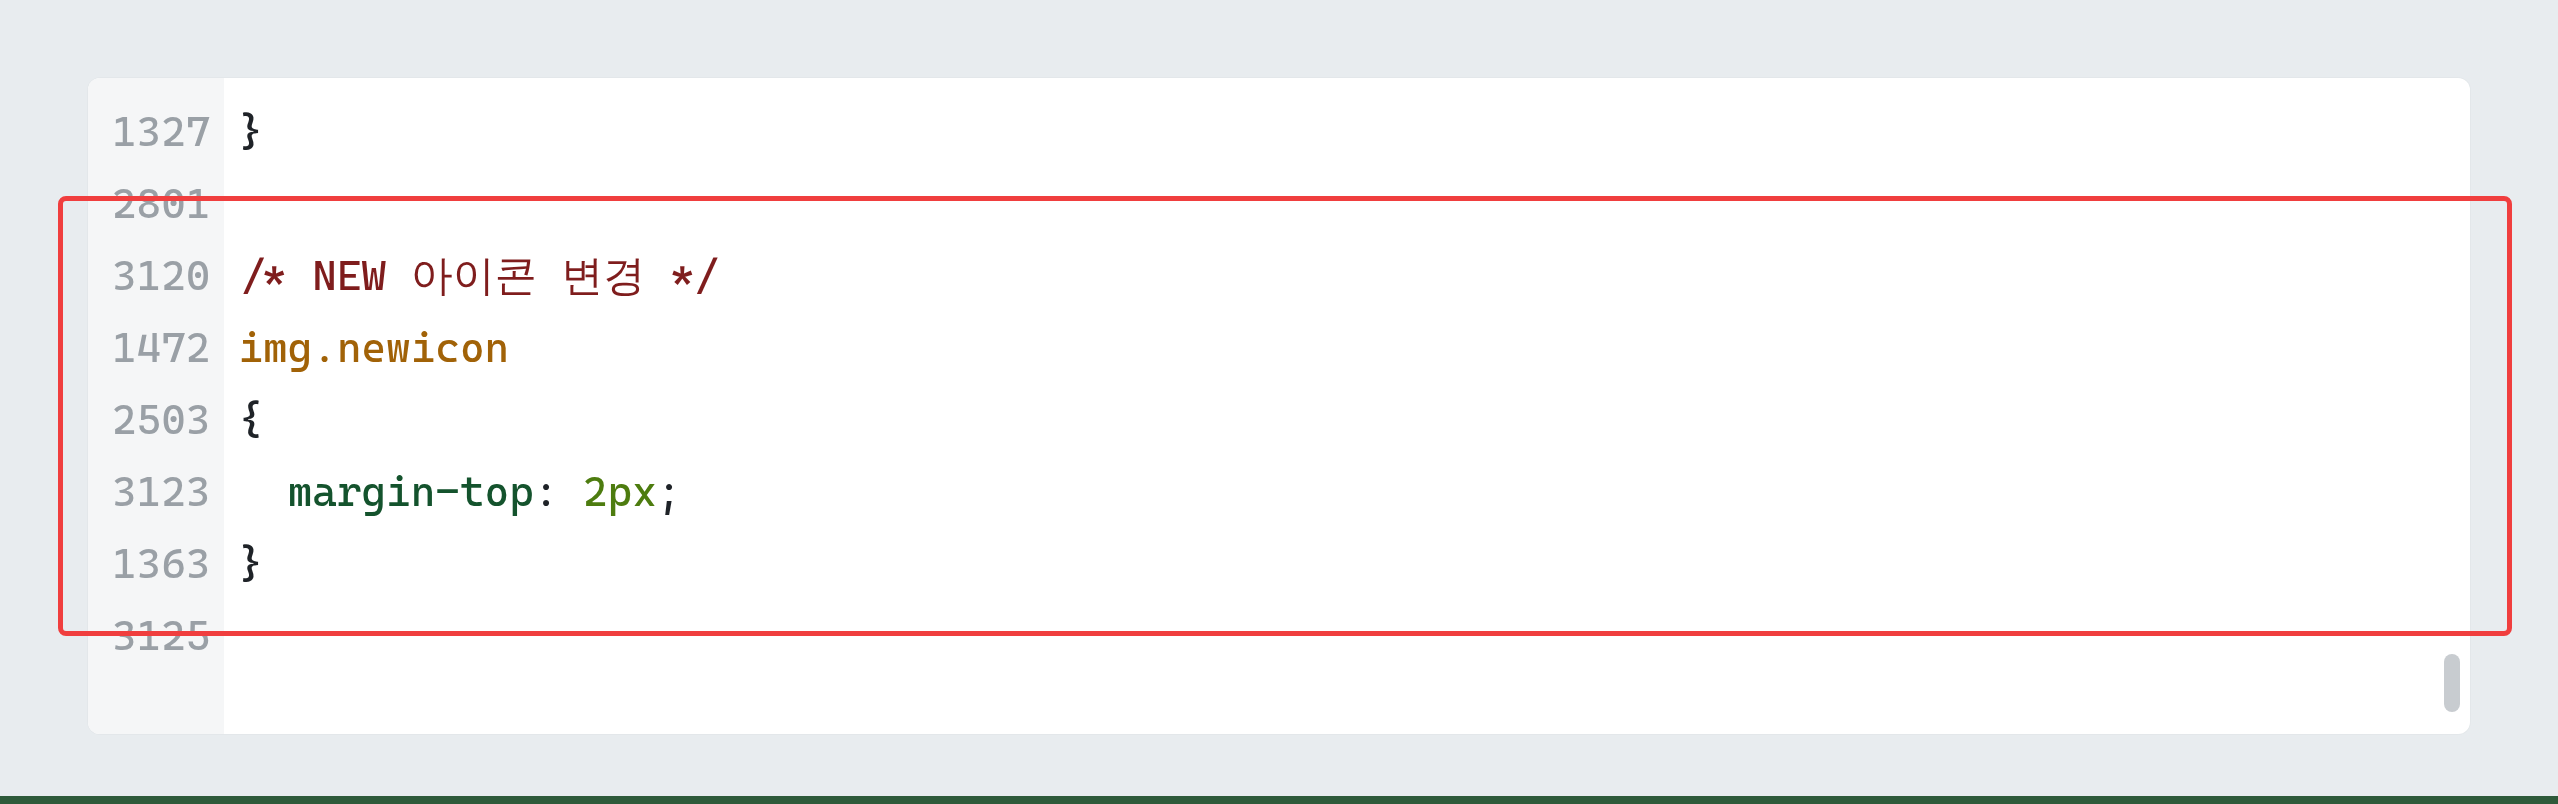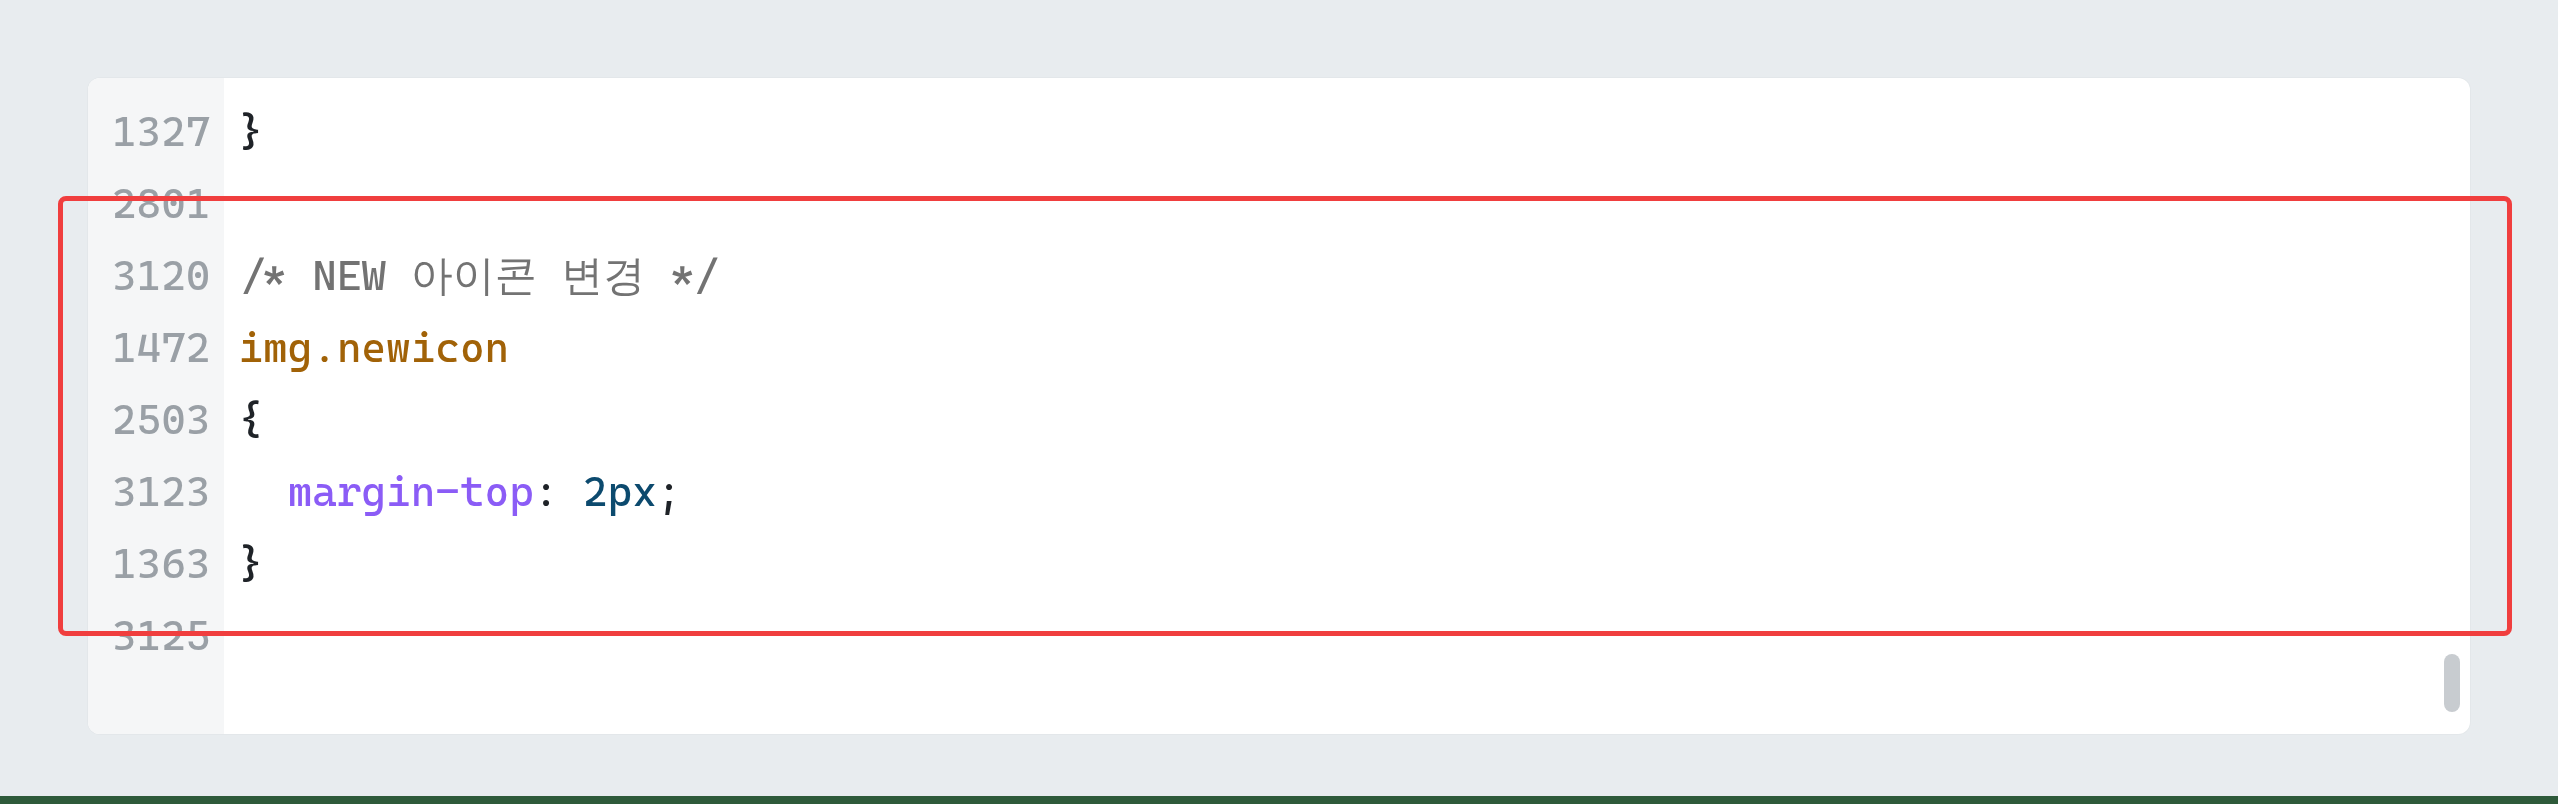--- a/index.html
+++ b/index.html
@@ -46,40 +46,40 @@
       white-space: pre;
     }
     .gutter .line {
       color: #9aa0a6;
       font-weight: 400;
     }
     .code-area .line {
       color: #1f2328;
     }
     .tok-comment {
-      color: #737373;
+      color: #7f1d1d;
       margin-top: 44px;
     }
     .tok-selector {
       color: #a16207;
     }
     .tok-brace {
       color: #1f2328;
     }
     .tok-indent {
       display: inline-block;
     }
     .tok-prop {
-      color: #8b5cf6;
+      color: #14532d;
     }
     .tok-colon {
       color: #1f2328;
     }
     .tok-value {
-      color: #0c4a6e;
+      color: #4d7c0f;
     }
     .tok-semi {
       color: #1f2328;
     }
     .highlight-box {
       position: absolute;
       left: 58px;
       top: 196px;
       right: 46px;
       height: 440px;

